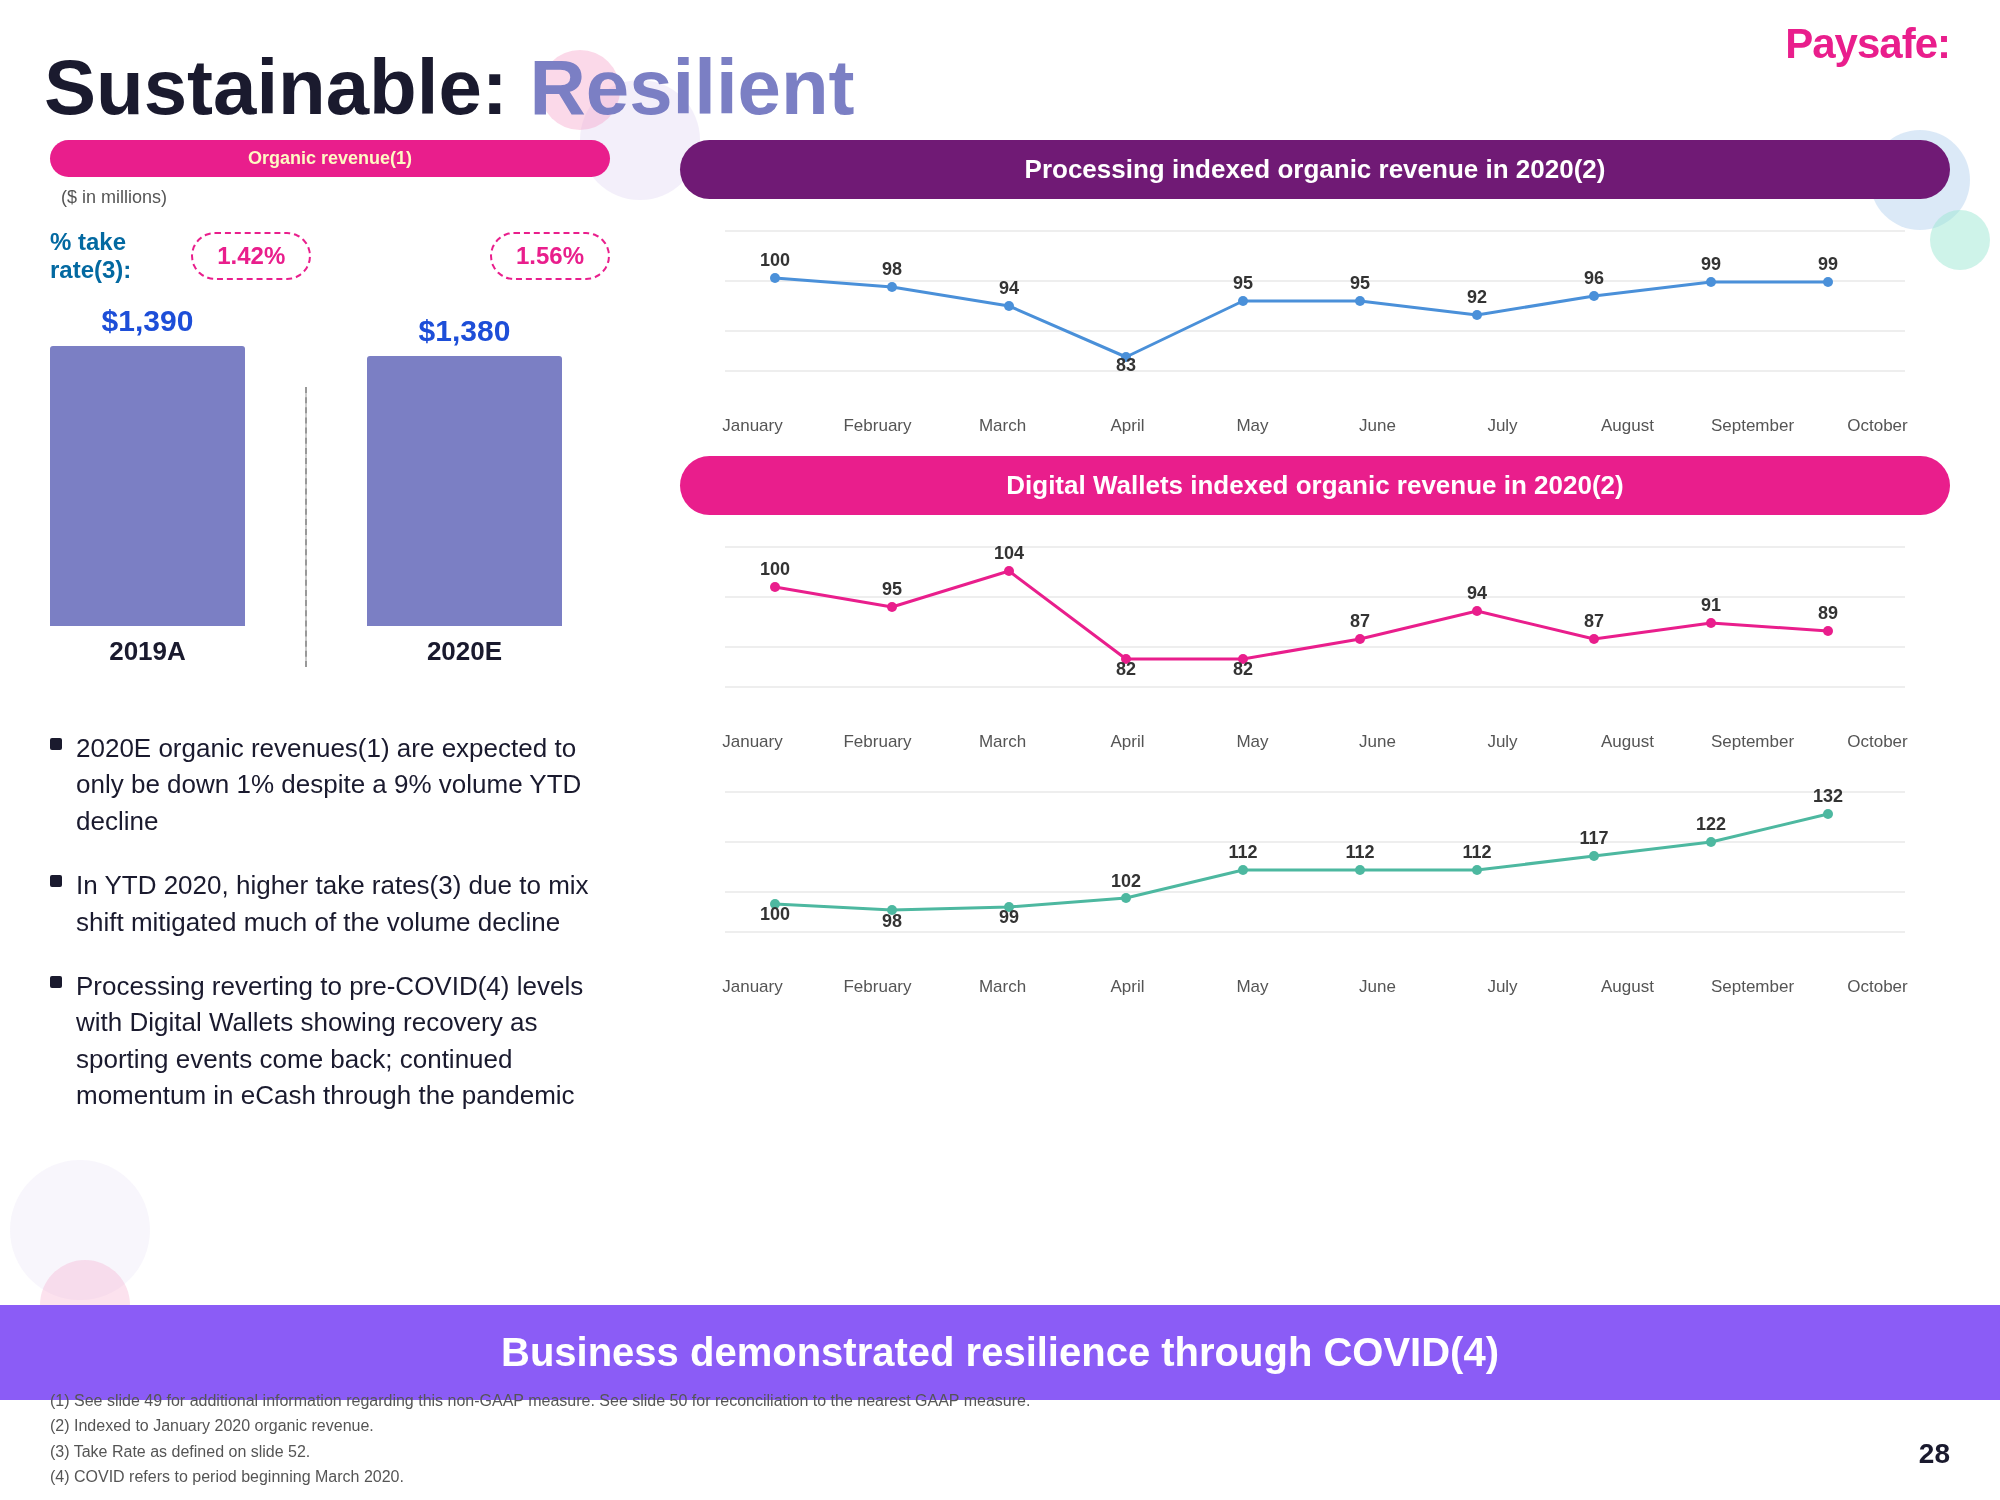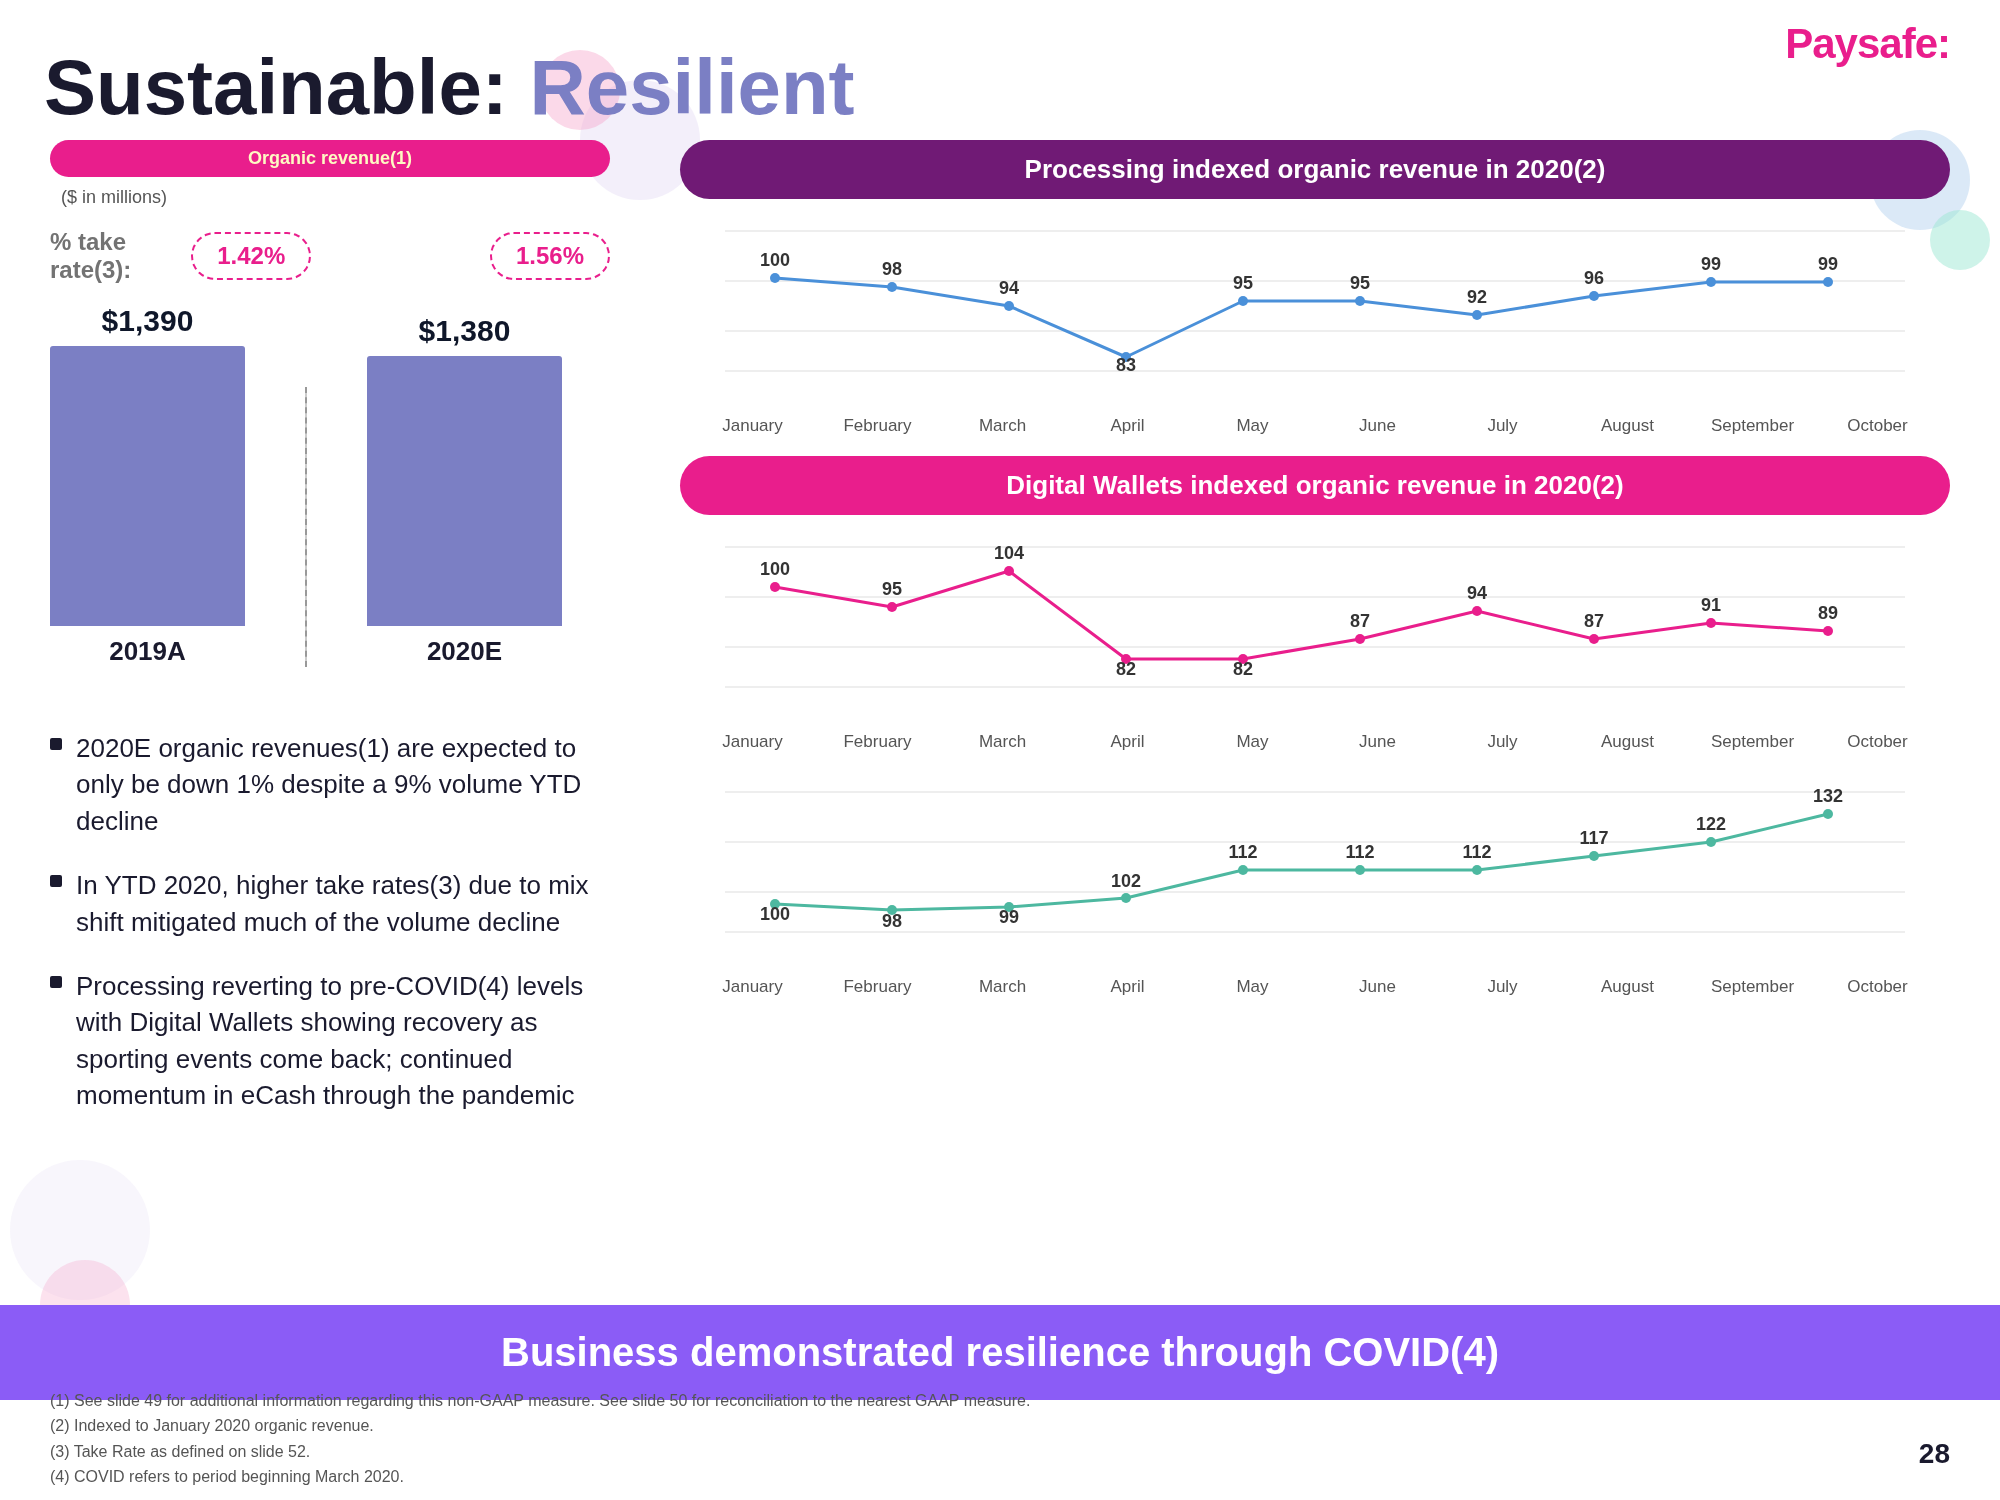--- a/index.html
+++ b/index.html
@@ -61,21 +61,21 @@
 
     .take-rate-row {
       display: flex;
       align-items: center;
       margin-top: 20px;
       gap: 40px;
     }
     .take-rate-label {
       font-size: 24px;
       font-weight: 700;
-      color: #737373;
+      color: #0369a1;
     }
     .take-rate-bubble {
       border: 2.5px dashed #e91e8c;
       border-radius: 50px;
       padding: 8px 24px;
       font-size: 24px;
       font-weight: 700;
       color: #e91e8c;
     }
 
@@ -86,21 +86,21 @@
       align-items: flex-end;
     }
     .bar-item {
       display: flex;
       flex-direction: column;
       align-items: center;
     }
     .bar-value {
       font-size: 30px;
       font-weight: 700;
-      color: #0f172a;
+      color: #1d4ed8;
       margin-bottom: 8px;
     }
     .bar-rect {
       width: 195px;
       background: #7b7fc4;
       border-radius: 3px 3px 0 0;
     }
     .bar-label {
       font-size: 26px;
       font-weight: 700;

